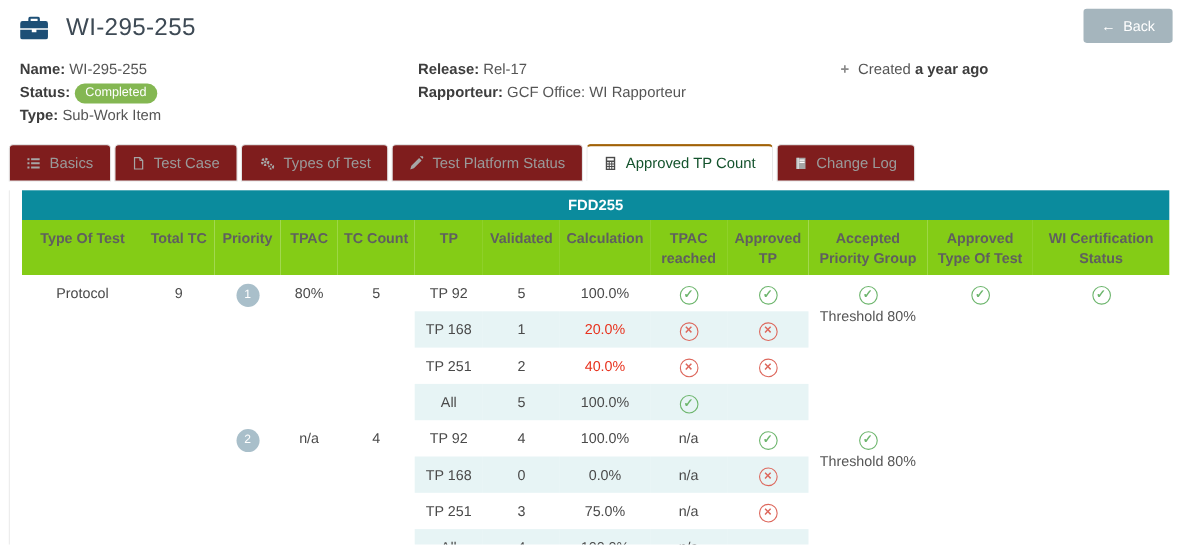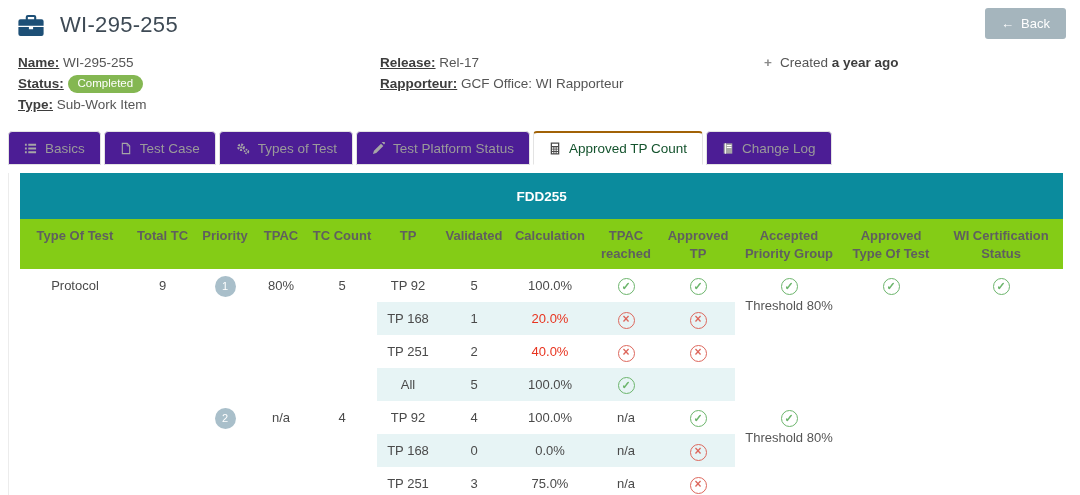--- a/index.html
+++ b/index.html
@@ -10,40 +10,40 @@
   .hdr { position:relative; padding-top:8px; }
   .title-row { display:flex; align-items:center; gap:16px; padding:0 14px 0 18px; height:34px; }
   .page-title { font-size:22px; font-weight:500; color:#3e4a55; letter-spacing:.3px; }
   .back-btn { position:absolute; top:8px; right:14px; background:#a5b5bd; color:#fff;
     border:none; border-radius:3px; padding:8px 16px; font-size:13px; cursor:pointer;
     display:flex; align-items:center; gap:7px; }
   .meta { display:flex; padding:10px 14px 12px 18px; font-size:13.5px; line-height:21px; }
   .meta-col1 { width:362px; }
   .meta-col2 { width:380px; }
   .meta-col3 { flex:1; }
-  .lbl { font-weight:700; color:#3d3d3d;text-decoration:underline; }
+  .lbl { font-weight:700; color:#3d3d3d; }
   .meta b { color:#3d3d3d; }
   .badge { display:inline-block; background:#84b752; color:#fff; border-radius:10px;
     padding:2px 10px 3px; font-size:11.5px; line-height:13px; vertical-align:1px; }
   .mi { display:inline-block; width:16px; text-align:center; color:#8a8a8a; font-weight:700; margin-right:4px; }
 
   
   .tabs { display:flex; margin:4px 0 0 8px; }
   .tab { display:flex; align-items:center; gap:8px; padding:9px 15px 8px; font-size:13.5px;
-    color:#9a9a9a; background:#4c1d95; border:1px solid #e3e3e3; border-radius:4px 4px 0 0;
+    color:#9a9a9a; background:#7f1d1d; border:1px solid #e3e3e3; border-radius:4px 4px 0 0;
     margin-right:3px; cursor:pointer; white-space:nowrap; }
   .tab .tab-ic { display:inline-flex; align-items:center; color:#a6a6a6; }
   .tab.active { background:#fff; color:#14532d; border-top:2px solid #a16207; border-bottom-color:#fff; padding-top:8px; }
   .tab.active .tab-ic { color:#4a4a4a; }
 
   
   .content { margin:8px 14px 0 8px; border-left:1px solid #ececec; padding-left:11px; }
   table { border-collapse:collapse; table-layout:fixed; width:1043px; font-size:13px; }
   tr.band td { background:#0b8b9d; color:#fff; font-weight:700; font-size:13.5px;
-    text-align:center; height:46px; padding:0; }
+    text-align:center; height:27px; padding:0; }
   thead th { background:#84cc16; color:#5f5f5f; font-weight:700; font-size:13px;
     text-align:center; vertical-align:top; padding:8px 4px 6px; height:46px; line-height:1.4; }
   tbody td { text-align:center; vertical-align:top; padding:9px 4px 4px; height:33px; color:#4a4a4a; }
   td.hl { background:#e7f4f5; }
   td.red { color:#e8331f; }
   .st-icon { display:inline-block; width:17px; height:17px; line-height:14px; border-radius:50%;
     border:1.4px solid; font-size:11px; text-align:center; font-weight:700; }
   .st-icon.ok { color:#6cb56c; border-color:#6cb56c; }
   .st-icon.bad { color:#dd675c; border-color:#dd675c; font-size:12px; line-height:13px; }
   .prio { display:inline-block; width:21px; height:21px; border-radius:50%; background:#a9bfca;

